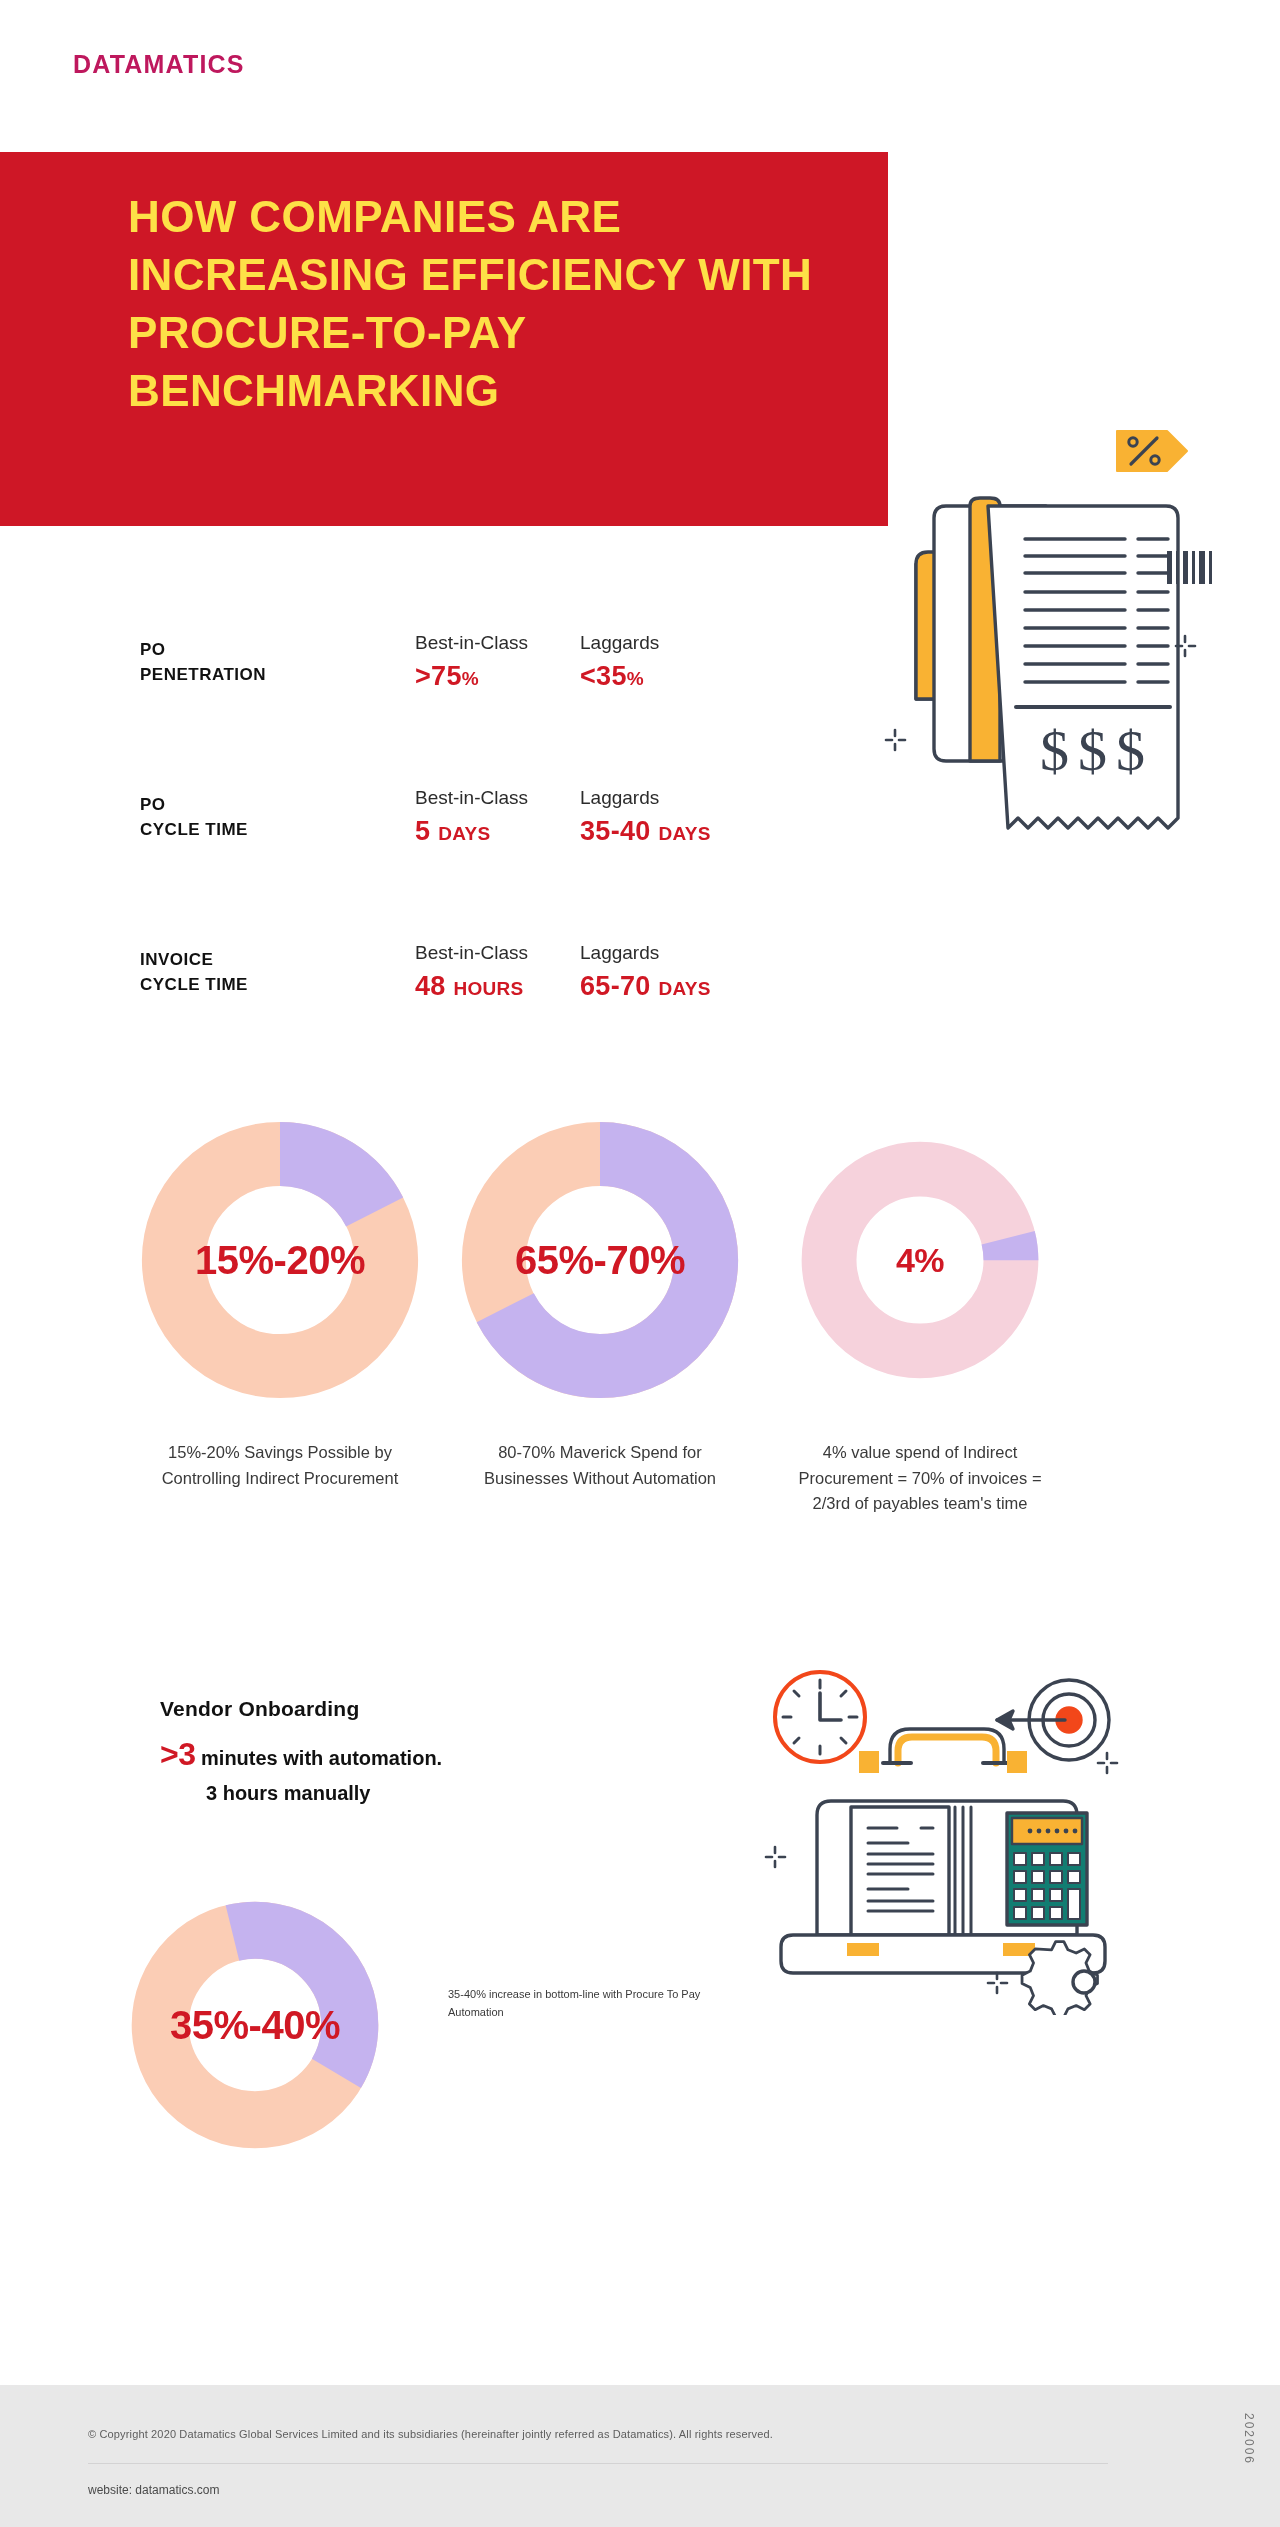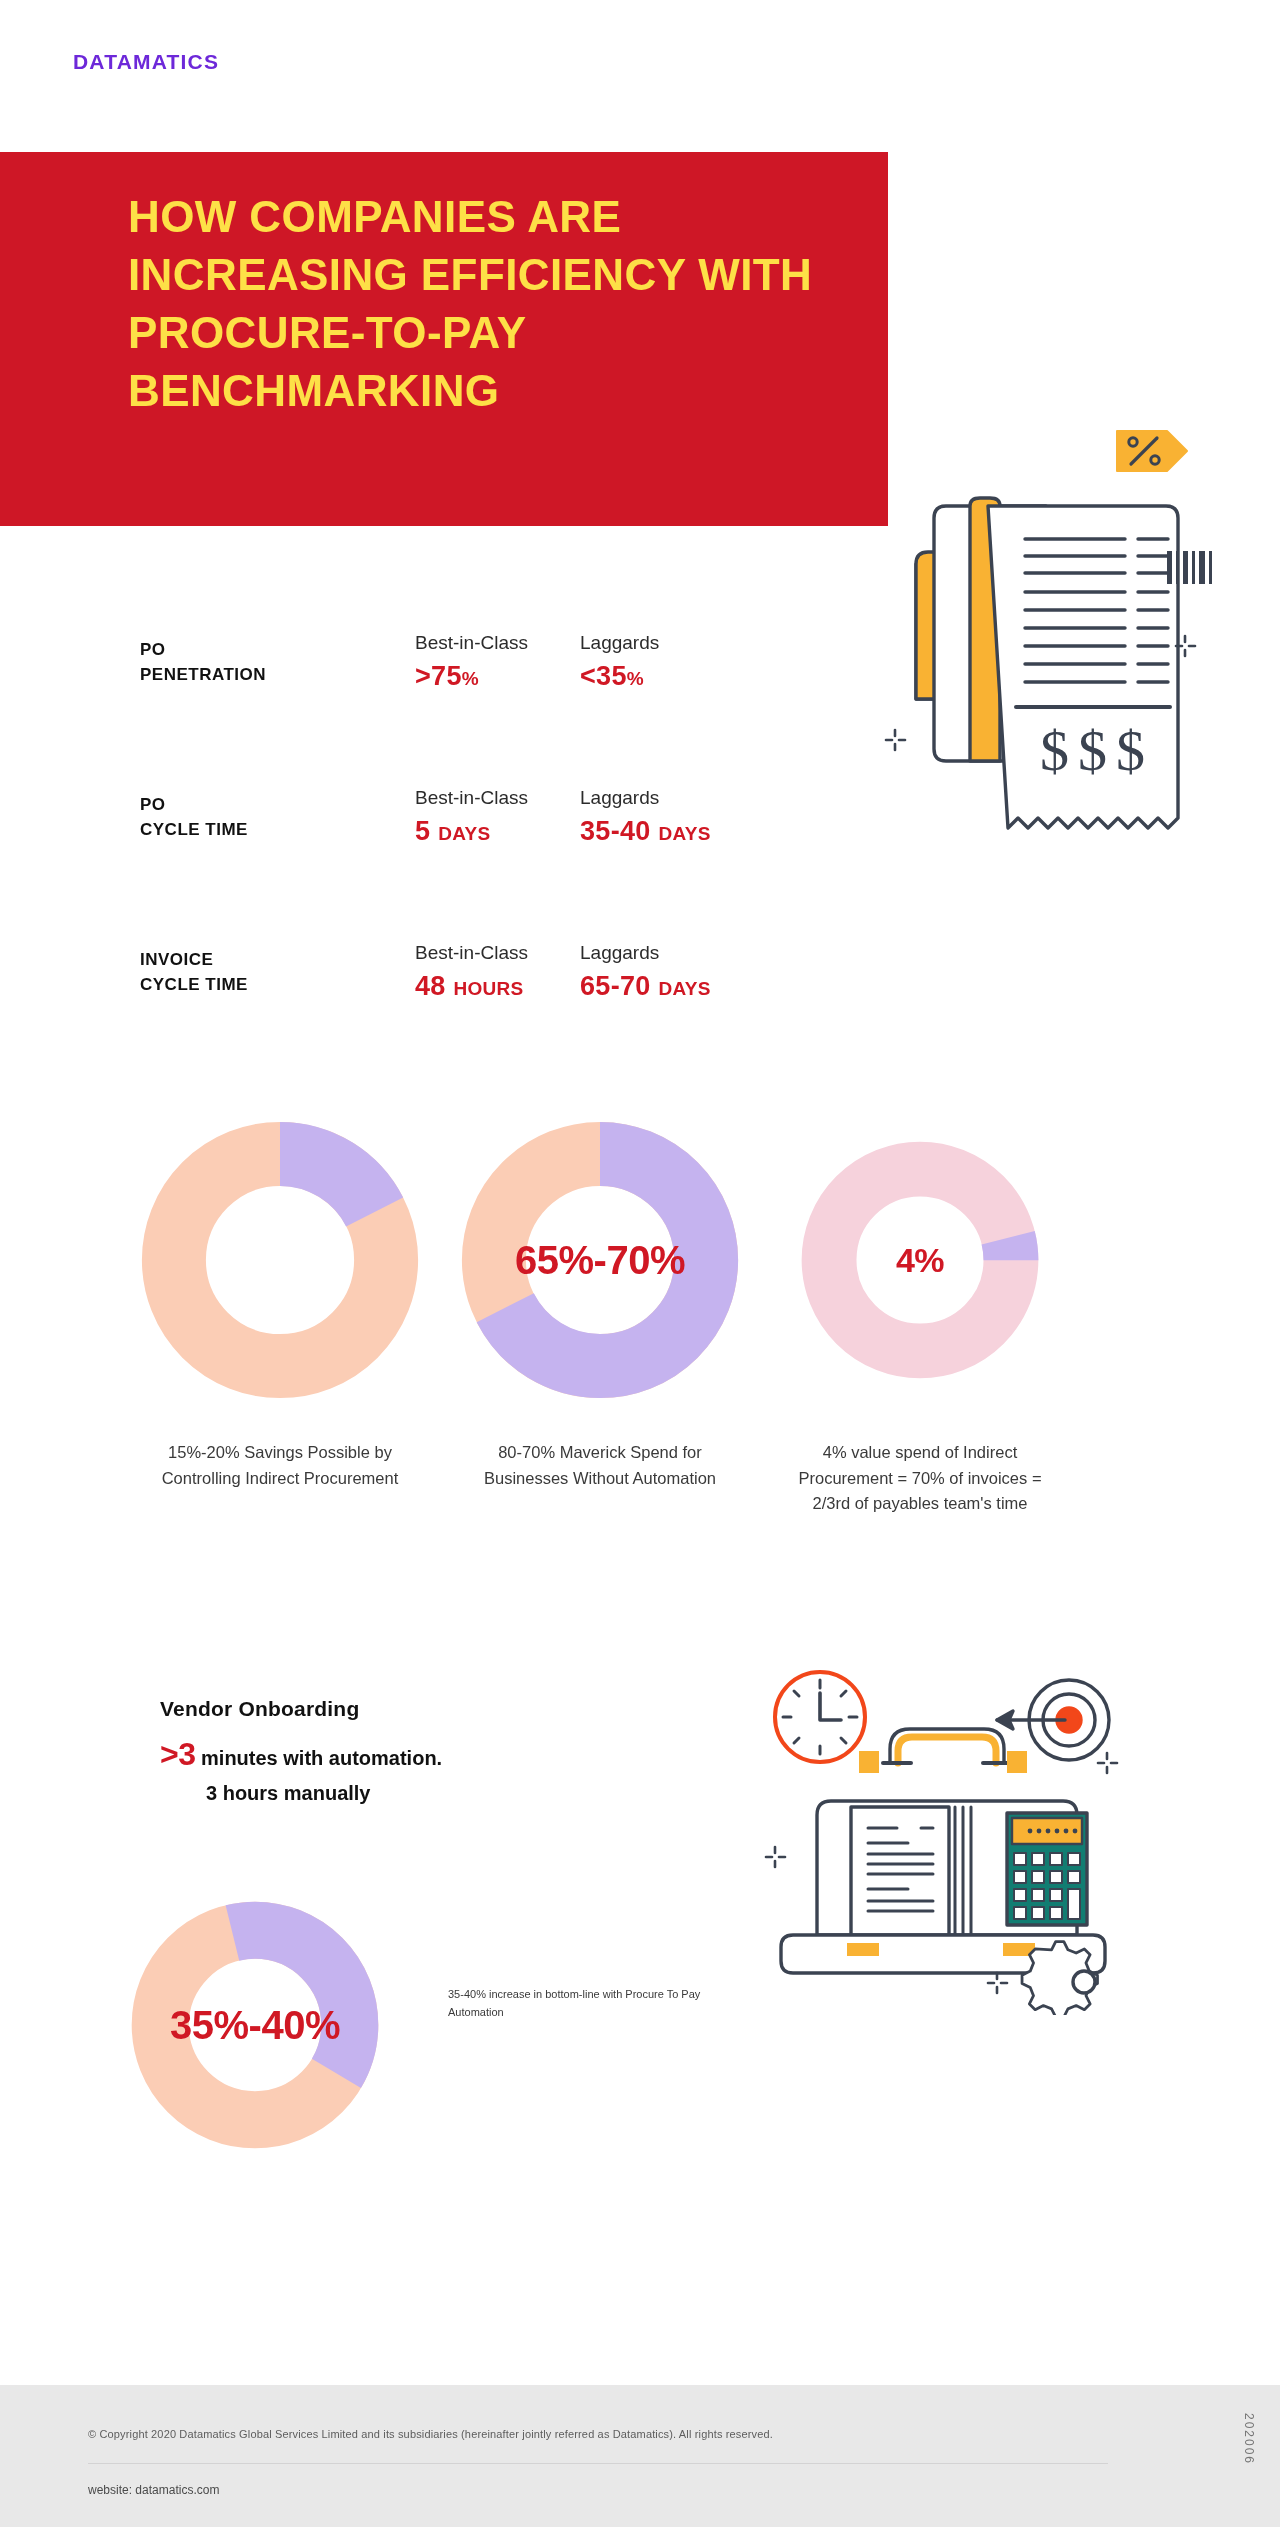--- a/index.html
+++ b/index.html
@@ -14,24 +14,24 @@
     height: 2527px;
     background: #ffffff;
     overflow: hidden;
   }
 
   
   .logo {
     position: absolute;
     left: 73px;
     top: 50px;
-    font-size: 21px;
+    font-size: 25px;
     font-weight: bold;
     letter-spacing: 1.2px;
-    color: #6d28d9;
+    color: #be185d;
     font-family: "Liberation Sans", sans-serif;
   }
 
   
   .banner {
     position: absolute;
     left: 0;
     top: 152px;
     width: 888px;
     height: 374px;
@@ -383,20 +383,21 @@
 
   </div>
 
   <div class="donut-row">
 
     <div class="donut-wrap d1">
       <svg class="donut-svg" viewBox="0 0 42 42">
         <circle cx="21" cy="21" r="15.9155" fill="none" stroke="#fbcdb5" stroke-width="9.6"></circle>
         <circle class="seg" cx="21" cy="21" r="15.9155" fill="none" stroke="#c5b3ef" stroke-width="9.6" stroke-dasharray="17.5 82.5" stroke-dashoffset="0" transform="rotate(-90 21 21)"></circle>
       </svg>
+      <div class="donut-center-label">15%-20%</div>
     </div>
 
     <div class="donut-wrap d2">
       <svg class="donut-svg" viewBox="0 0 42 42">
         <circle cx="21" cy="21" r="15.9155" fill="none" stroke="#fbcdb5" stroke-width="9.6"></circle>
         <circle class="seg" cx="21" cy="21" r="15.9155" fill="none" stroke="#c5b3ef" stroke-width="9.6" stroke-dasharray="67.5 32.5" stroke-dashoffset="0" transform="rotate(-90 21 21)"></circle>
       </svg>
       <div class="donut-center-label">65%-70%</div>
     </div>
 

